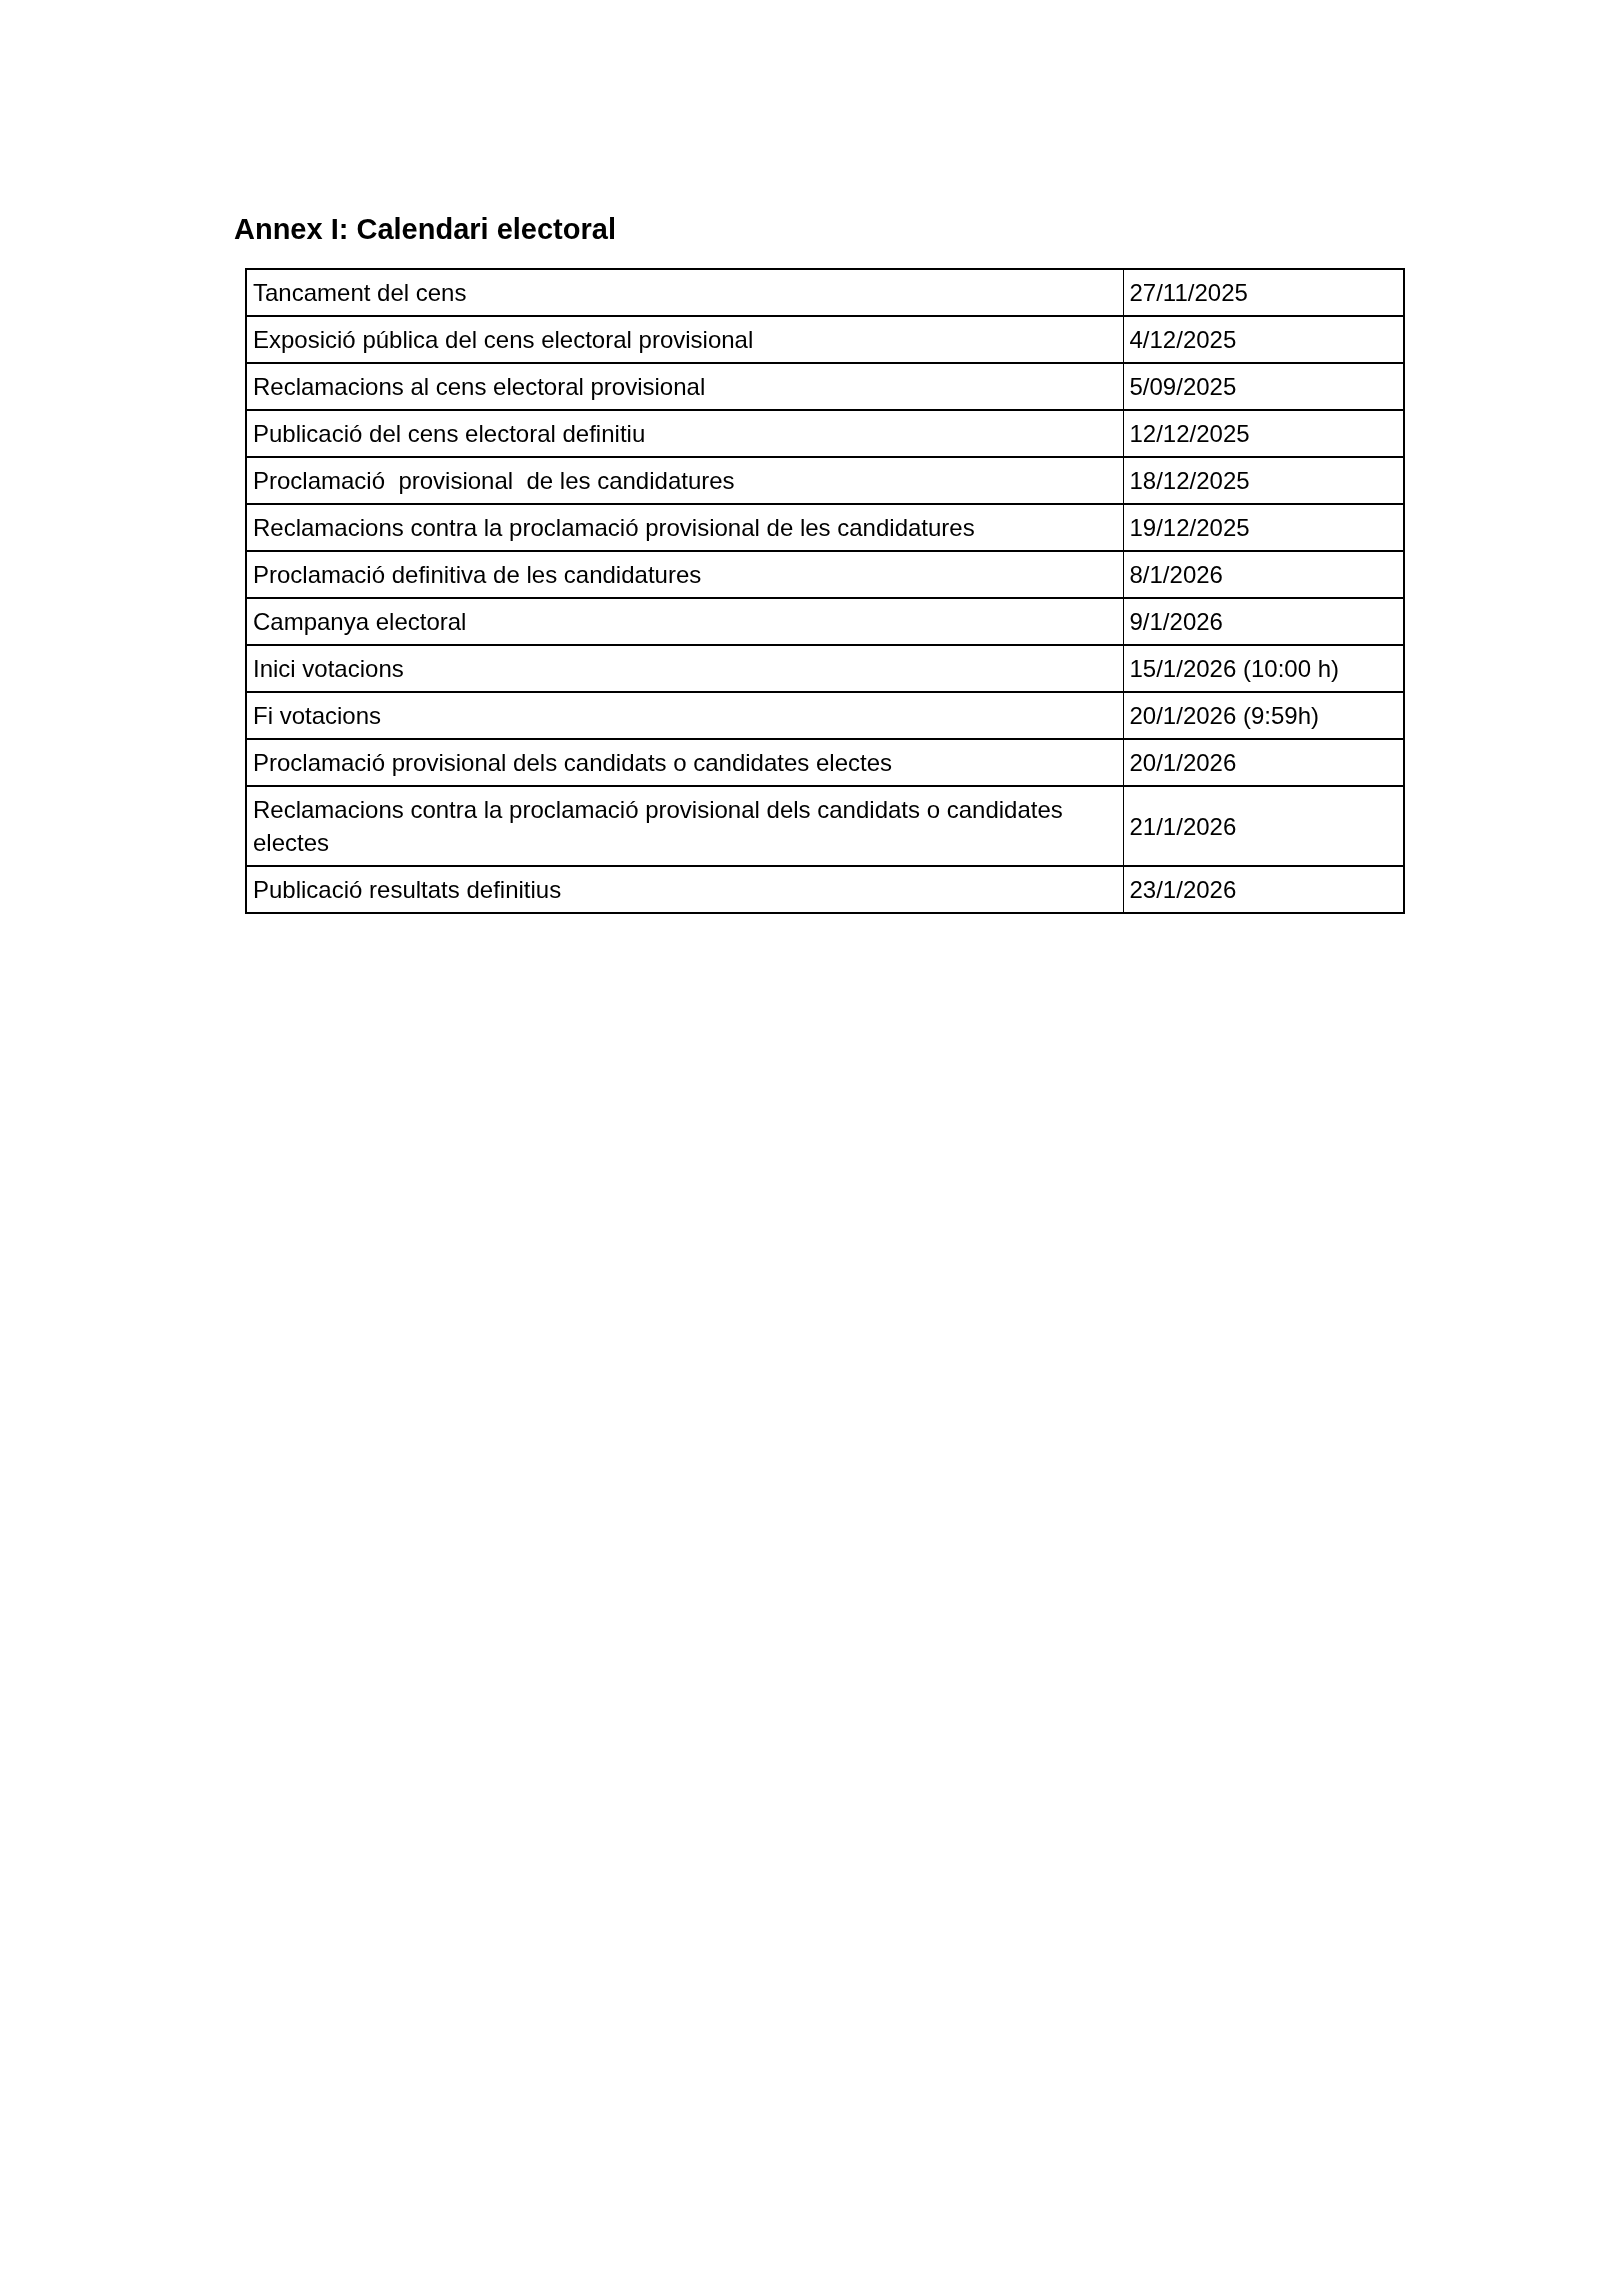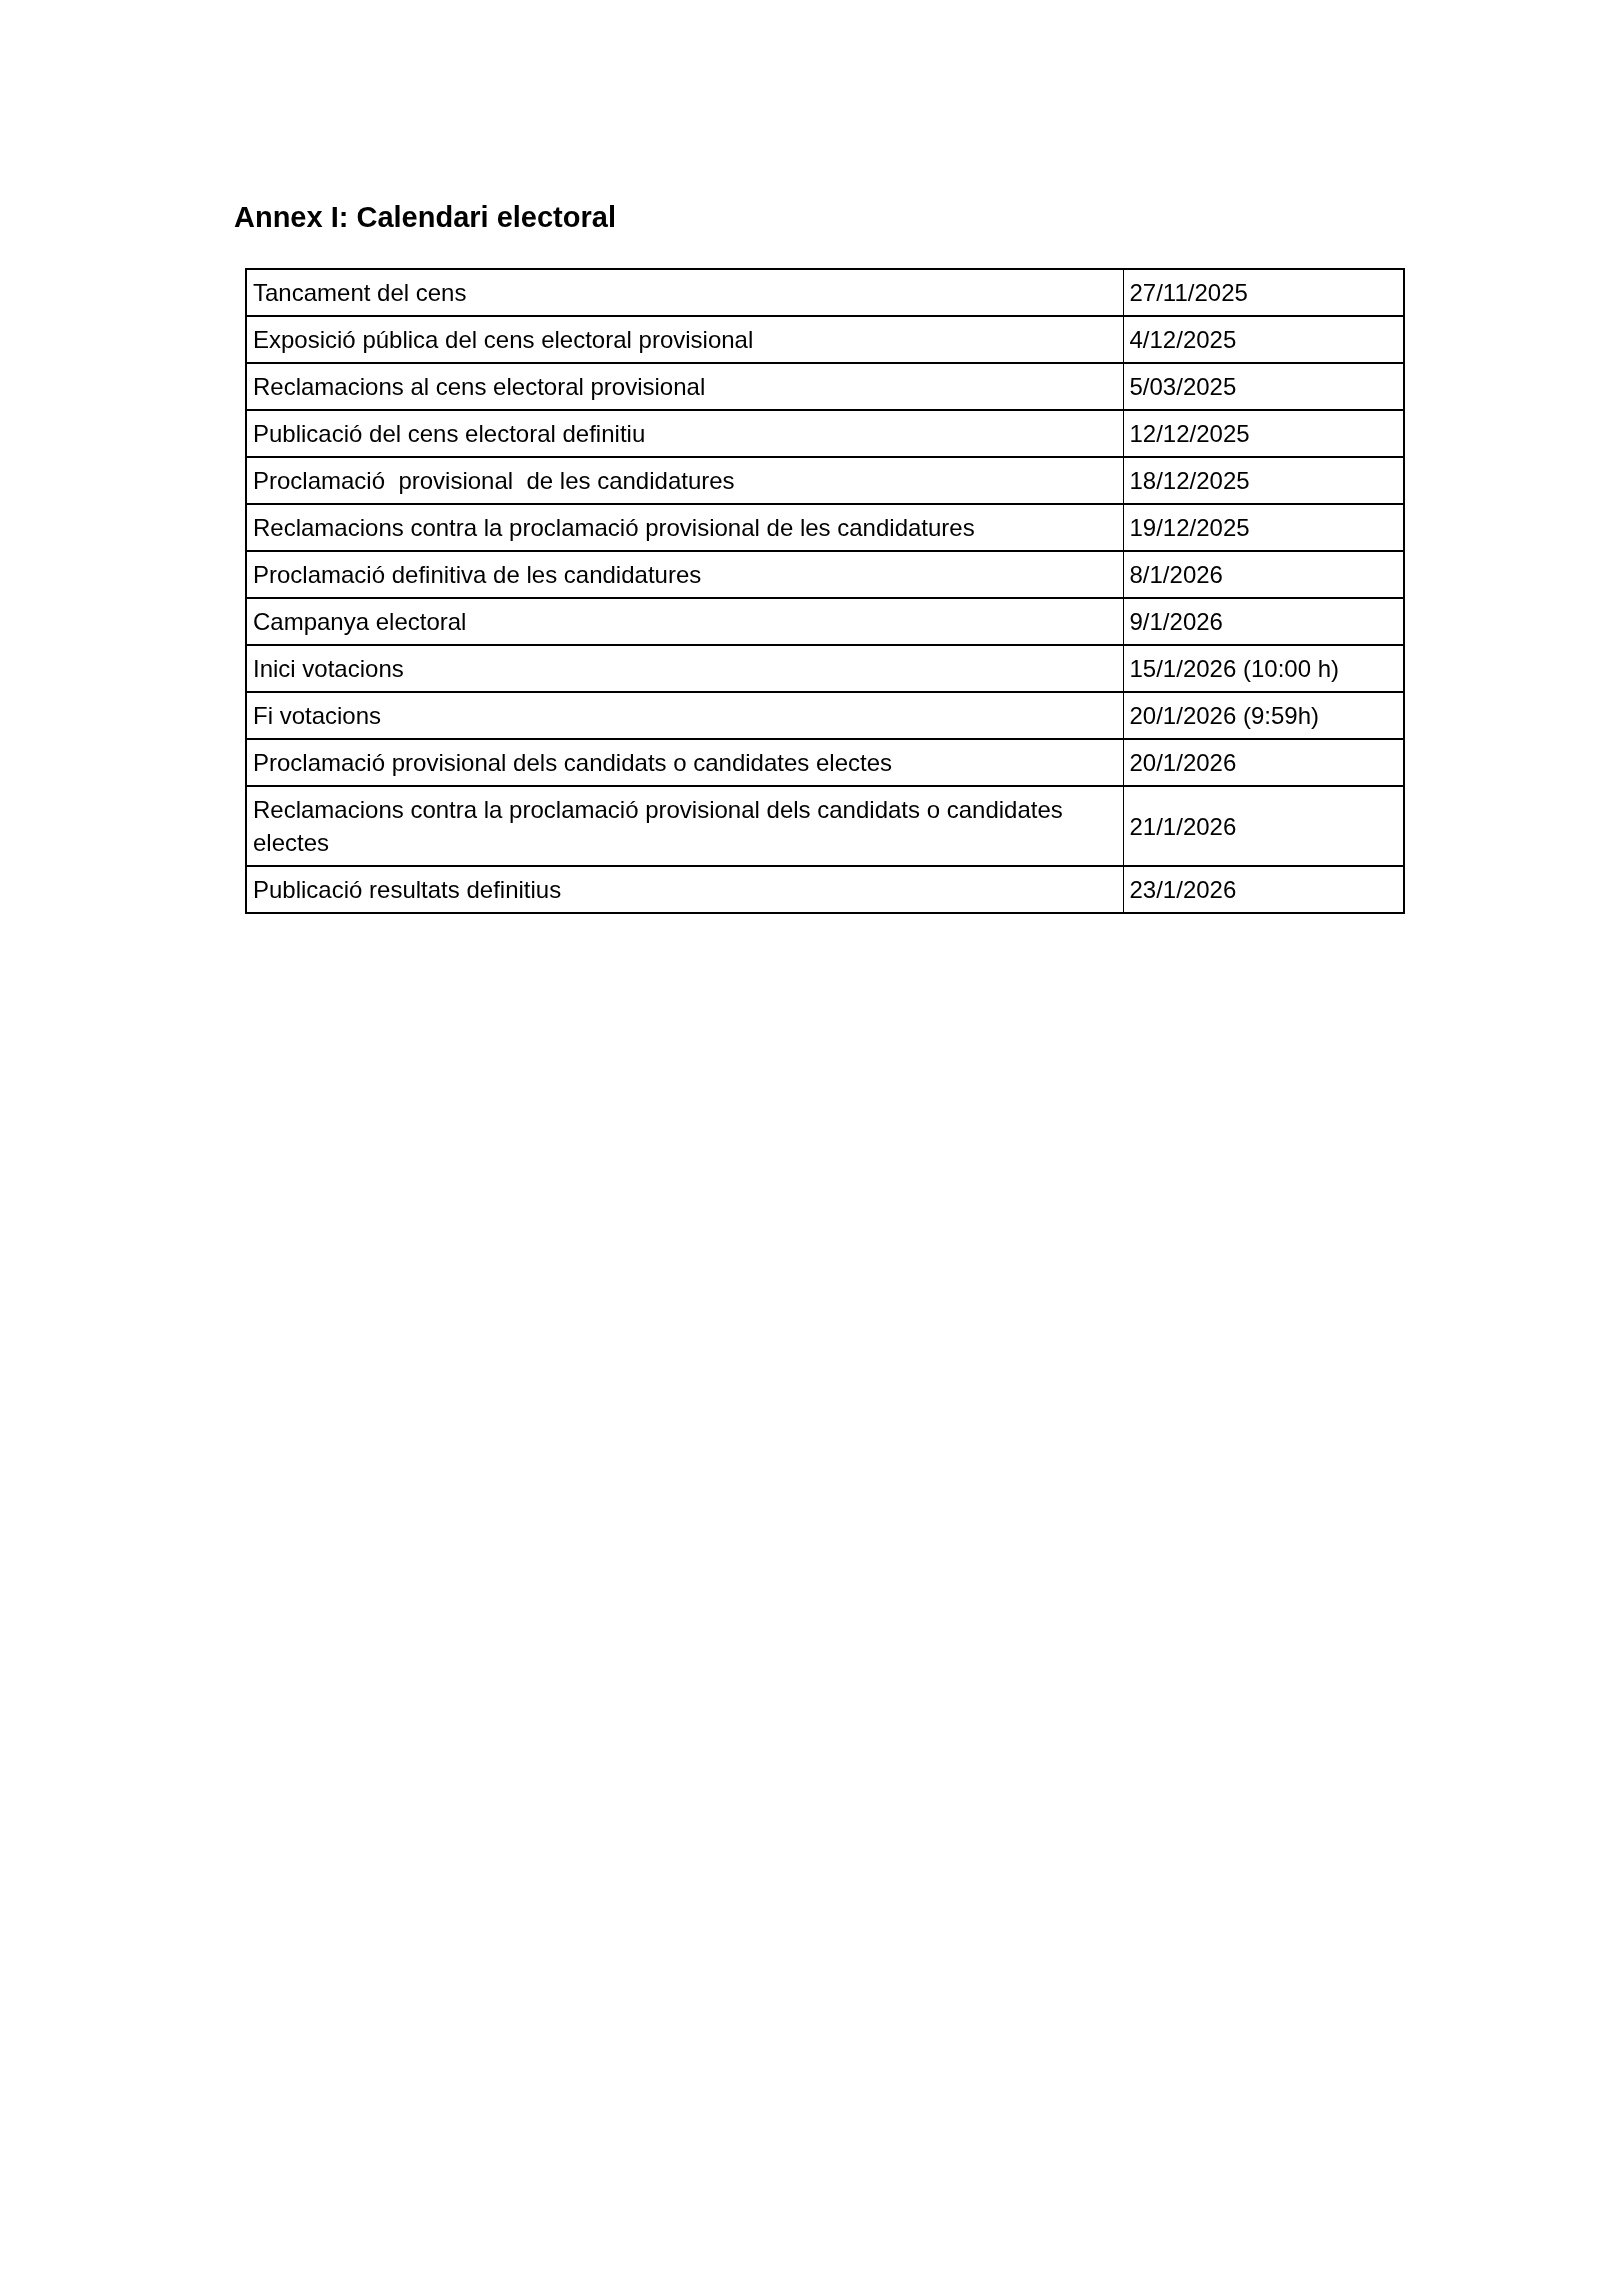--- a/index.html
+++ b/index.html
@@ -10,21 +10,21 @@
   body {
     width: 1623px;
     height: 2295px;
     position: relative;
     font-family: "Liberation Sans", "DejaVu Sans", sans-serif;
     color: #000000;
   }
   .page-title {
     position: absolute;
     left: 234px;
-    top: 200px;
+    top: 212px;
     margin: 0;
     font-size: 29px;
     font-weight: 700;
     line-height: 34px;
     white-space: nowrap;
   }
   table.calendar {
     position: absolute;
     left: 245px;
     top: 268px;
@@ -74,21 +74,21 @@
       <tr>
         <td class="label">Tancament del cens</td>
         <td class="date">27/11/2025</td>
       </tr>
       <tr>
         <td class="label">Exposició pública del cens electoral provisional</td>
         <td class="date">4/12/2025</td>
       </tr>
       <tr>
         <td class="label">Reclamacions al cens electoral provisional</td>
-        <td class="date">5/03/2025</td>
+        <td class="date">5/09/2025</td>
       </tr>
       <tr>
         <td class="label">Publicació del cens electoral definitiu</td>
         <td class="date">12/12/2025</td>
       </tr>
       <tr>
         <td class="label">Proclamació  provisional  de les candidatures</td>
         <td class="date">18/12/2025</td>
       </tr>
       <tr>

